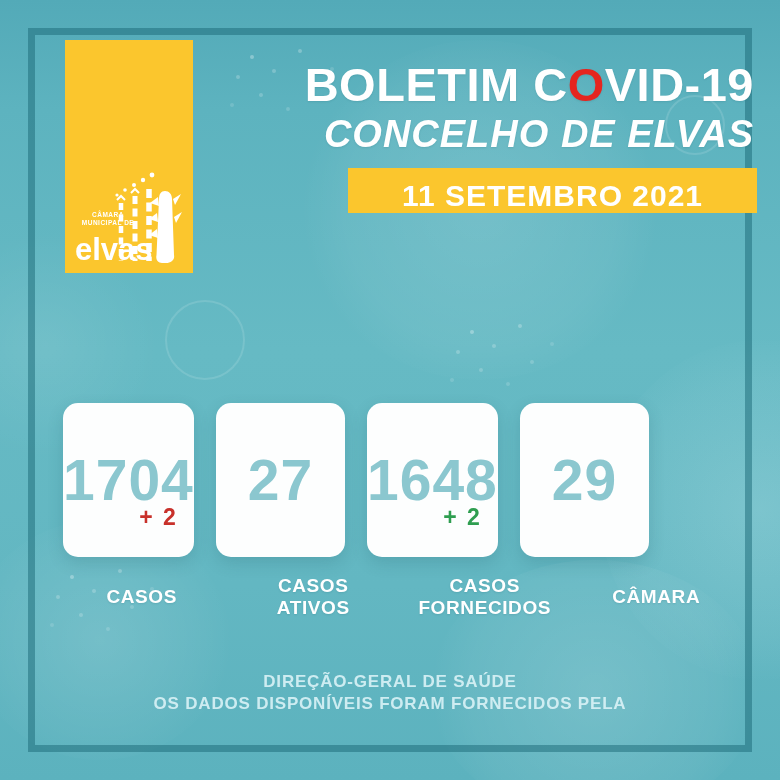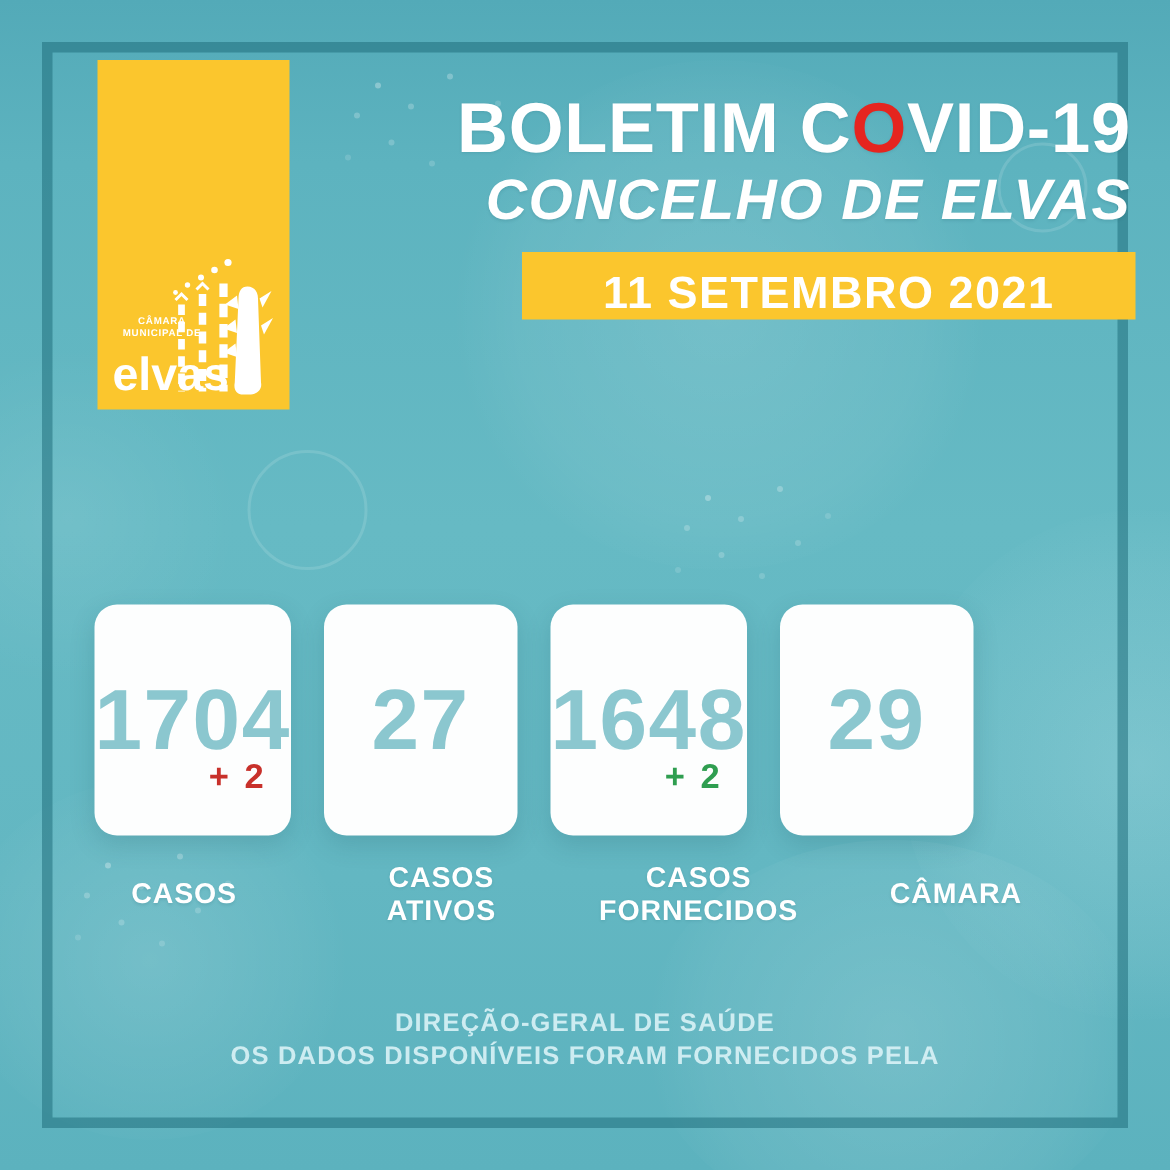--- a/index.html
+++ b/index.html
@@ -96,21 +96,21 @@
     color:#8bc7cf;font-size:57px;font-weight:800;letter-spacing:1px;line-height:1;
   }
   .stat-delta{
     position:absolute;right:16px;top:calc(50% + 26px);
     font-size:23px;font-weight:800;letter-spacing:2px;line-height:1;
   }
   .delta-red{color:#c8312b;}
   .delta-green{color:#2f9e50;}
 
   .labels-row{
-    position:absolute;left:48px;top:571px;width:664px;
+    position:absolute;left:67px;top:571px;width:664px;
     display:flex;gap:22px;z-index:2;
   }
   .stat-label{
     flex:1;height:52px;display:flex;flex-direction:column;align-items:center;justify-content:center;
     color:#ffffff;font-size:19px;font-weight:800;letter-spacing:0.6px;line-height:1.15;
     text-align:center;text-shadow:0 1px 2px rgba(30,90,100,0.15);
   }
 
   
   .footer{

